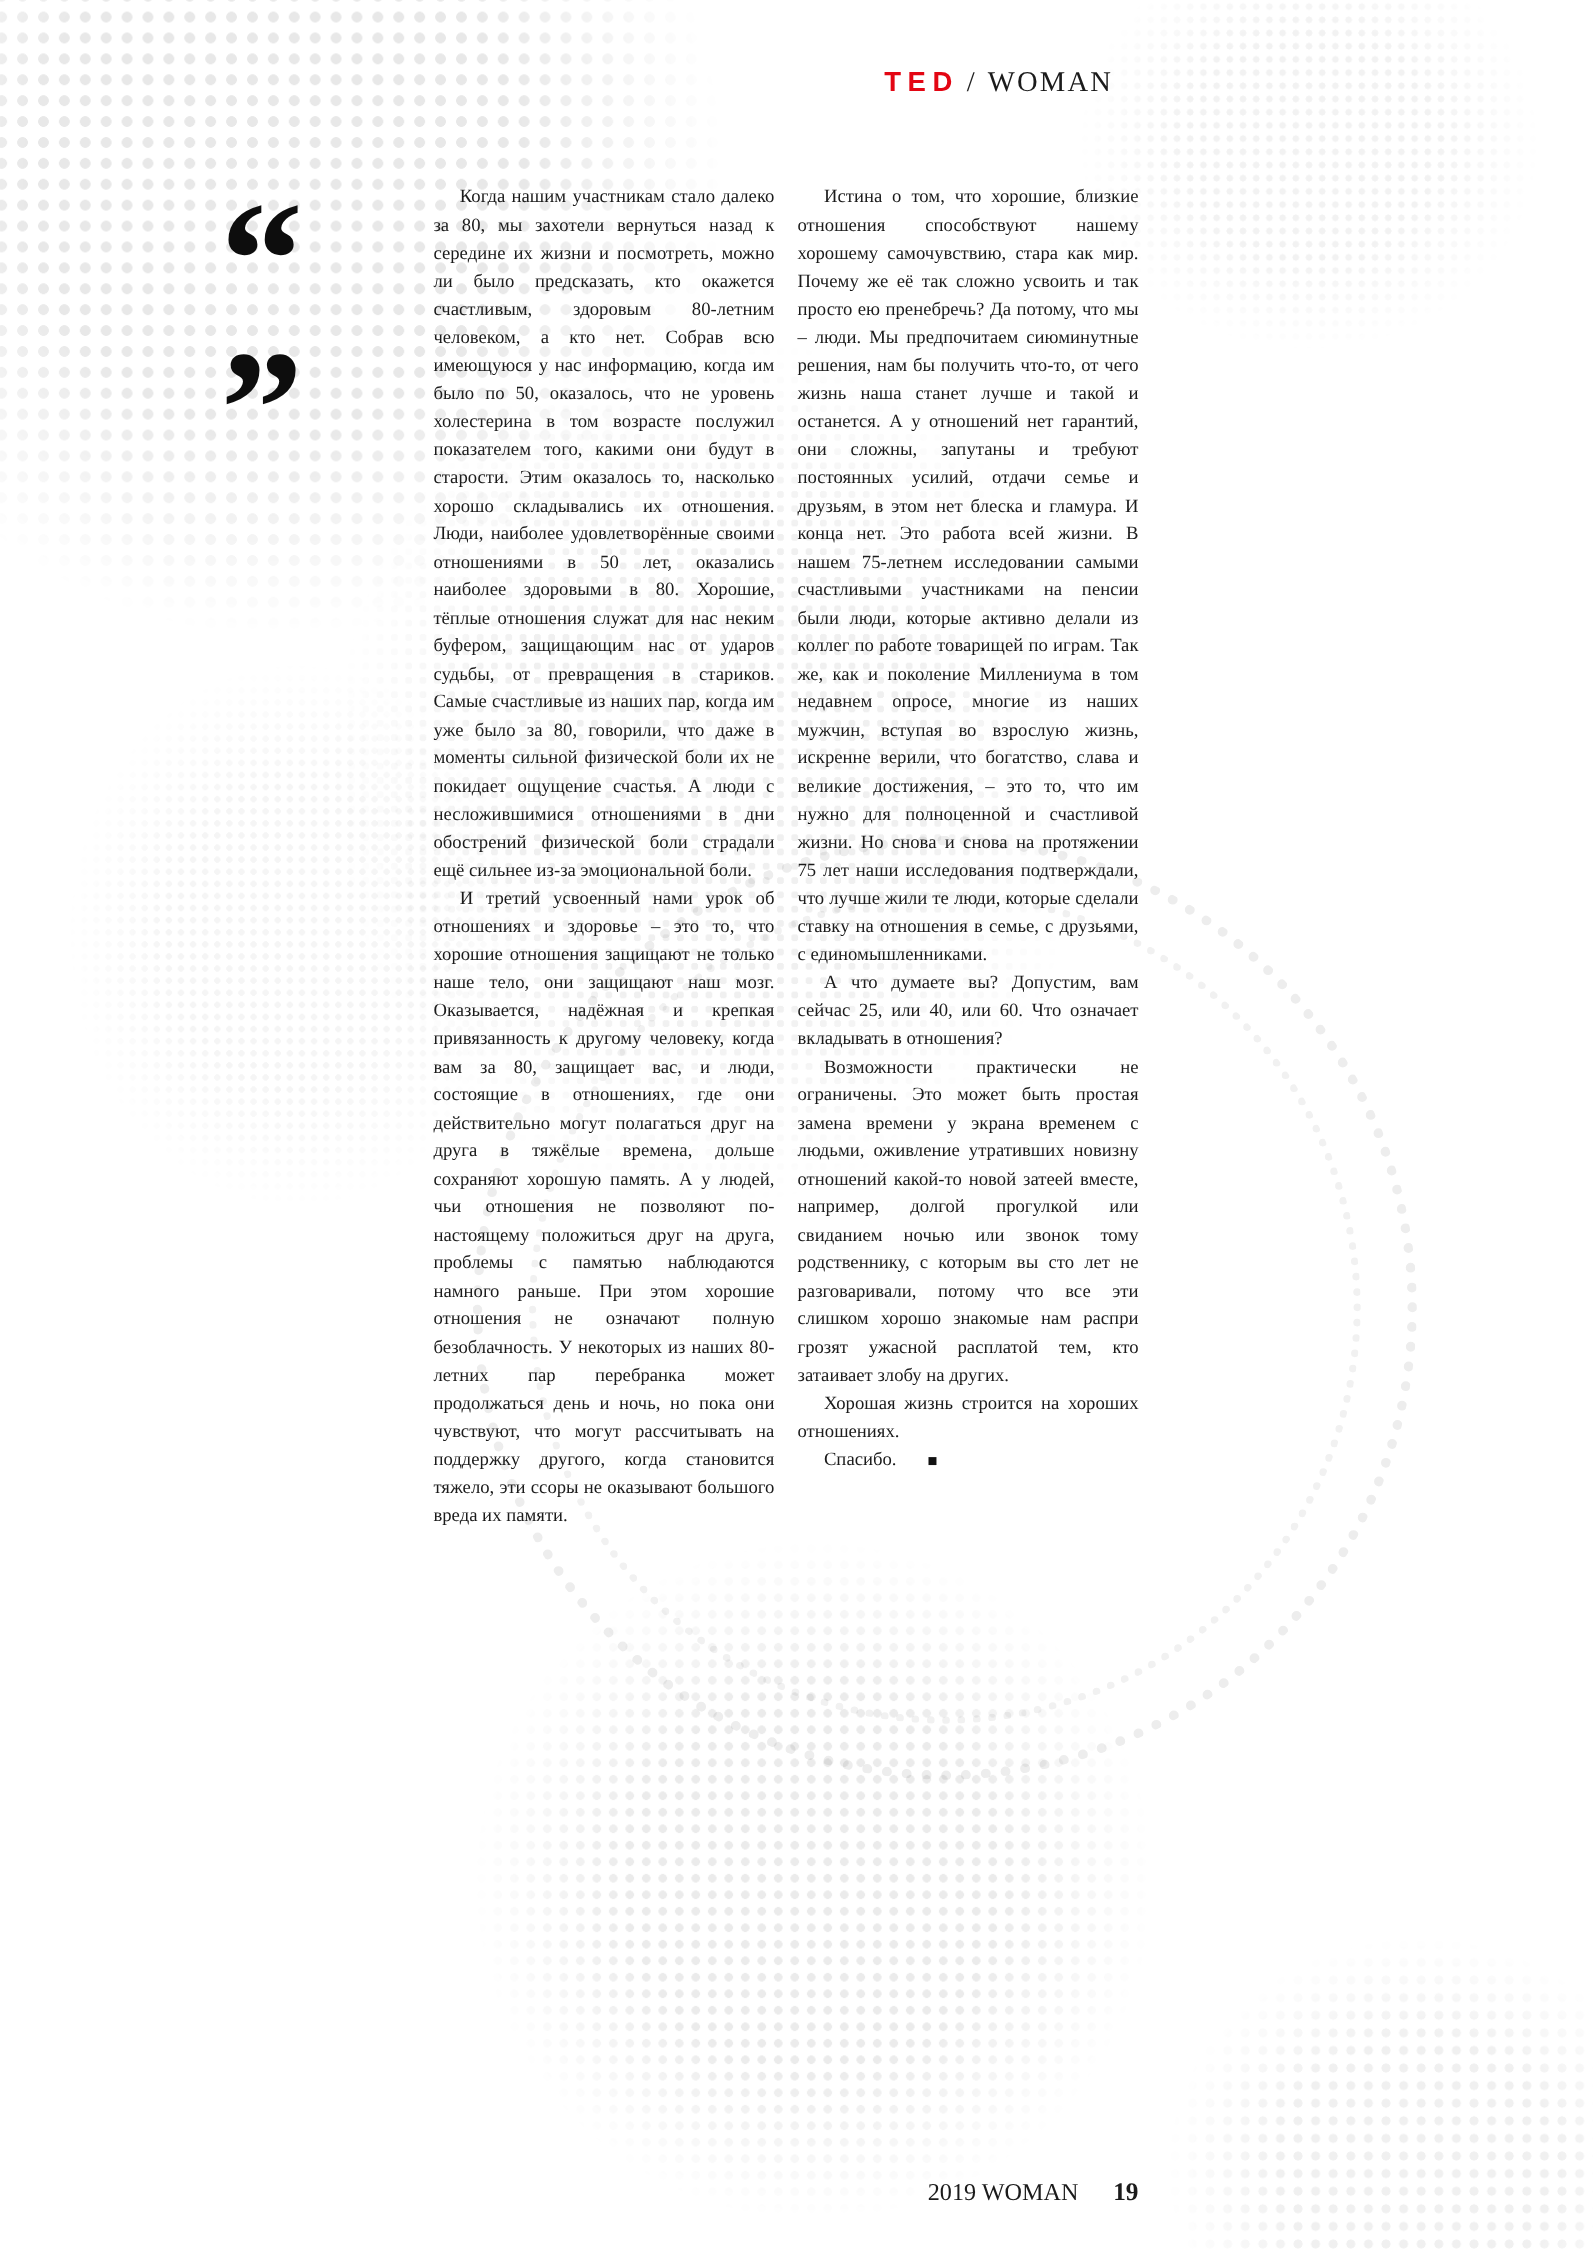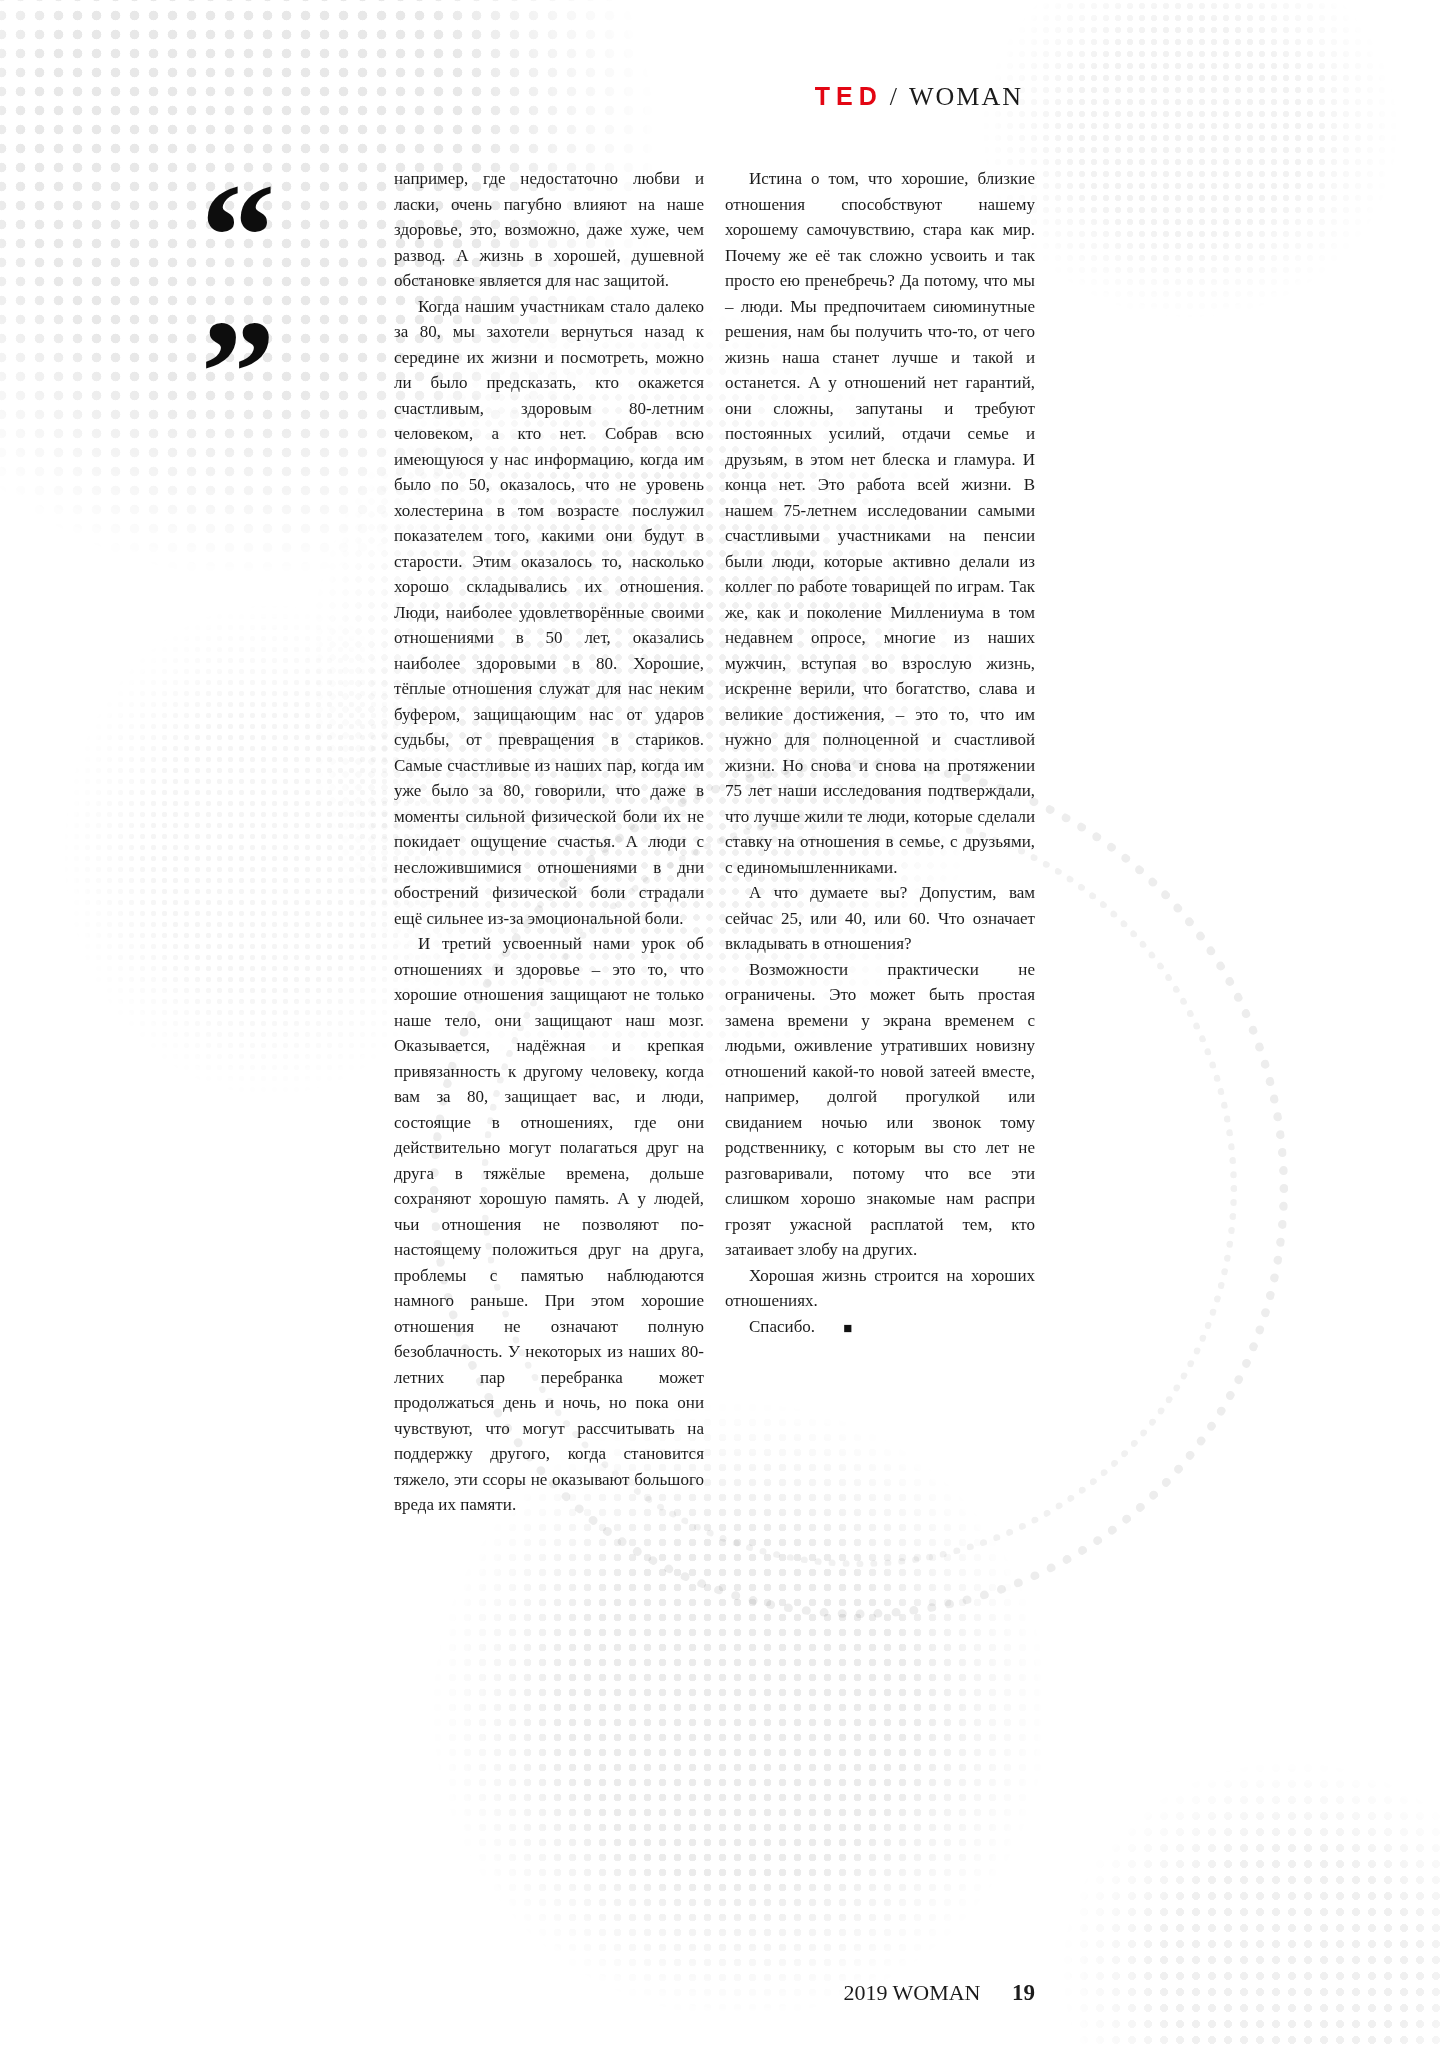--- a/index.html
+++ b/index.html
@@ -56,25 +56,24 @@
     content: "";
     position: absolute;
     inset: 42px;
     border: 7px dotted rgba(0,0,0,0.055);
     border-radius: 50%;
   }
   
   .header {
     position: absolute;
     top: 60px;
-    right: 425px;
+    right: 436px;
     z-index: 2;
     white-space: nowrap;
     letter-spacing: 1px;
-    margin-top: 22px;
   }
   .brand-ted {
     font-family: "Liberation Sans", "DejaVu Sans", sans-serif;
     font-weight: 700;
     font-size: 25px;
     letter-spacing: 6px;
     color: #e30613;
   }
   .brand-sep {
     font-family: "Liberation Serif", serif;
@@ -180,21 +179,20 @@
     <span class="brand-woman">WOMAN</span>
   </div>
 
   <aside class="pullquote">
     <div class="q-mark open">“</div>
     <div class="q-mark close">”</div>
   </aside>
 
   <main class="columns">
     <section class="col">
-      <p class="no-indent">например, где недостаточно любви и ласки, очень пагубно влияют на наше здоровье, это, возможно, даже хуже, чем развод. А жизнь в хорошей, душевной обстановке является для нас защитой.</p>
       <p>Когда нашим участникам стало далеко за 80, мы захотели вернуться назад к середине их жизни и посмотреть, можно ли было предсказать, кто окажется счастливым, здоровым 80-летним человеком, а кто нет. Собрав всю имеющуюся у нас информацию, когда им было по 50, оказалось, что не уровень холестерина в том возрасте послужил показателем того, какими они будут в старости. Этим оказалось то, насколько хорошо складывались их отношения. Люди, наиболее удовлетворённые своими отношениями в 50 лет, оказались наиболее здоровыми в 80. Хорошие, тёплые отношения служат для нас неким буфером, защищающим нас от ударов судьбы, от превращения в стариков. Самые счастливые из наших пар, когда им уже было за 80, говорили, что даже в моменты сильной физической боли их не покидает ощущение счастья. А люди с несложившимися отношениями в дни обострений физической боли страдали ещё сильнее из-за эмоциональной боли.</p>
       <p>И третий усвоенный нами урок об отношениях и здоровье – это то, что хорошие отношения защищают не только наше тело, они защищают наш мозг. Оказывается, надёжная и крепкая привязанность к другому человеку, когда вам за 80, защищает вас, и люди, состоящие в отношениях, где они действительно могут полагаться друг на друга в тяжёлые времена, дольше сохраняют хорошую память. А у людей, чьи отношения не позволяют по-настоящему положиться друг на друга, проблемы с памятью наблюдаются намного раньше. При этом хорошие отношения не означают полную безоблачность. У некоторых из наших 80-летних пар перебранка может продолжаться день и ночь, но пока они чувствуют, что могут рассчитывать на поддержку другого, когда становится тяжело, эти ссоры не оказывают большого вреда их памяти.</p>
     </section>
     <section class="col">
       <p>Истина о том, что хорошие, близкие отношения способствуют нашему хорошему самочувствию, стара как мир. Почему же её так сложно усвоить и так просто ею пренебречь? Да потому, что мы – люди. Мы предпочитаем сиюминутные решения, нам бы получить что-то, от чего жизнь наша станет лучше и такой и останется. А у отношений нет гарантий, они сложны, запутаны и требуют постоянных усилий, отдачи семье и друзьям, в этом нет блеска и гламура. И конца нет. Это работа всей жизни. В нашем 75-летнем исследовании самыми счастливыми участниками на пенсии были люди, которые активно делали из коллег по работе товарищей по играм. Так же, как и поколение Миллениума в том недавнем опросе, многие из наших мужчин, вступая во взрослую жизнь, искренне верили, что богатство, слава и великие достижения, – это то, что им нужно для полноценной и счастливой жизни. Но снова и снова на протяжении 75 лет наши исследования подтверждали, что лучше жили те люди, которые сделали ставку на отношения в семье, с друзьями, с единомышленниками.</p>
       <p>А что думаете вы? Допустим, вам сейчас 25, или 40, или 60. Что означает вкладывать в отношения?</p>
       <p>Возможности практически не ограничены. Это может быть простая замена времени у экрана временем с людьми, оживление утративших новизну отношений какой-то новой затеей вместе, например, долгой прогулкой или свиданием ночью или звонок тому родственнику, с которым вы сто лет не разговаривали, потому что все эти слишком хорошо знакомые нам распри грозят ужасной расплатой тем, кто затаивает злобу на других.</p>
       <p>Хорошая жизнь строится на хороших отношениях.</p>
       <p>
         <span>Спасибо.</span>

